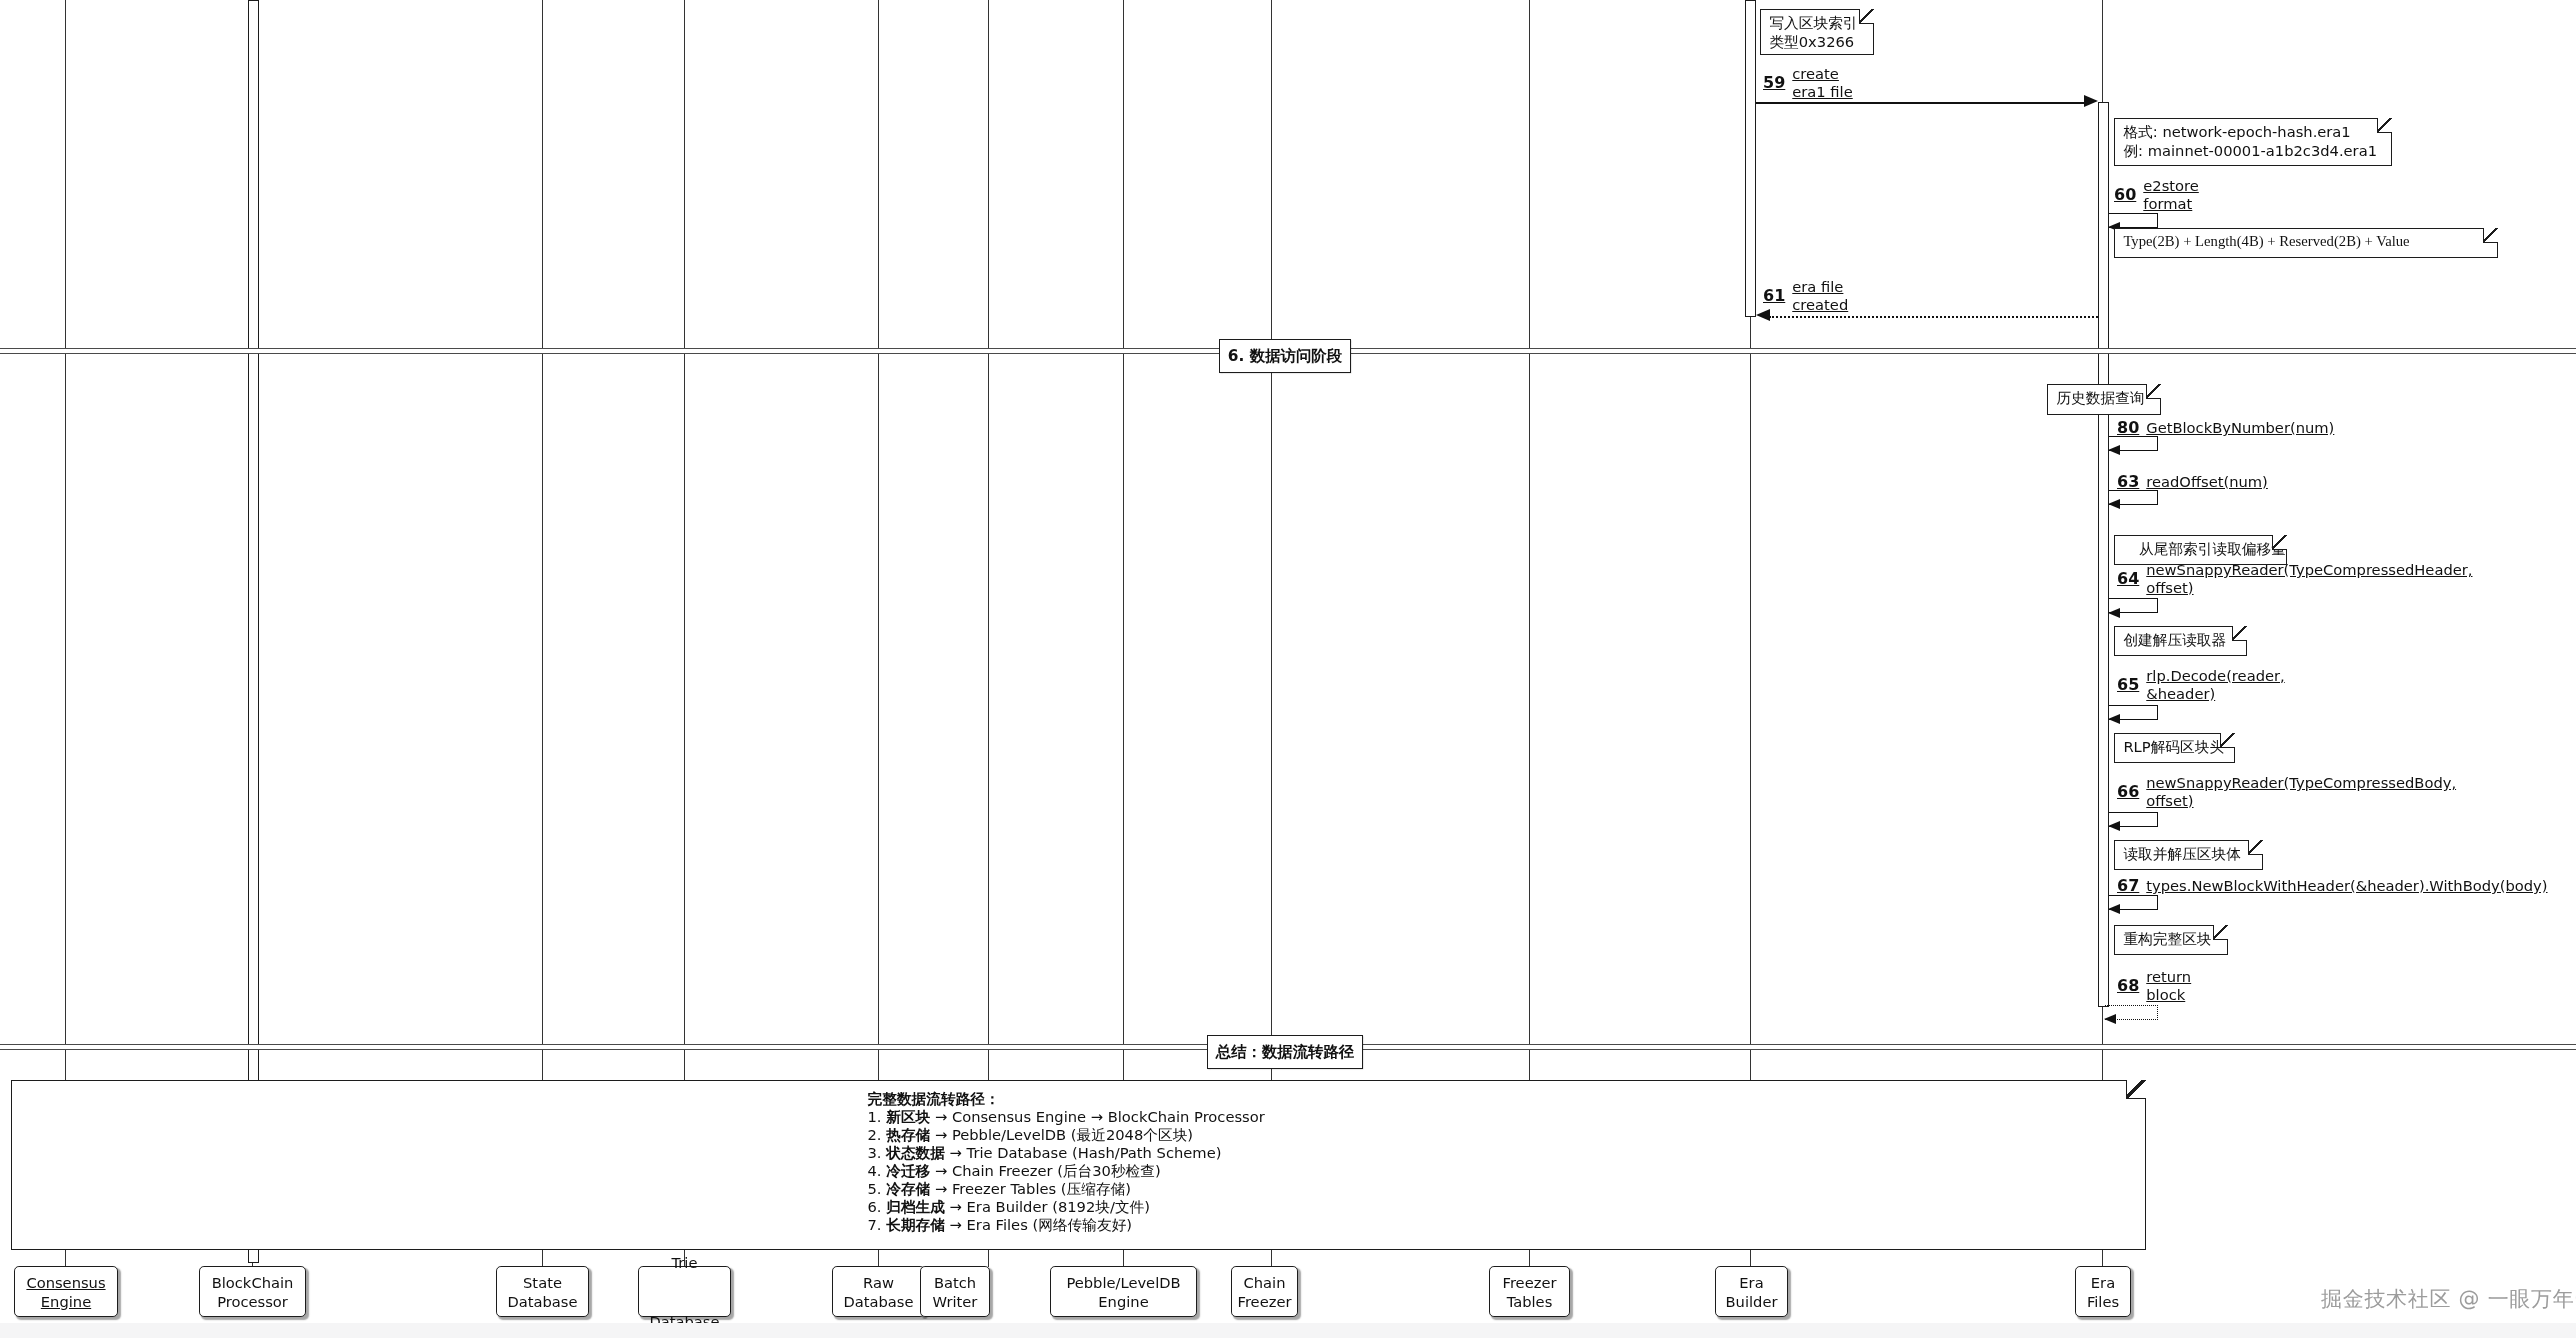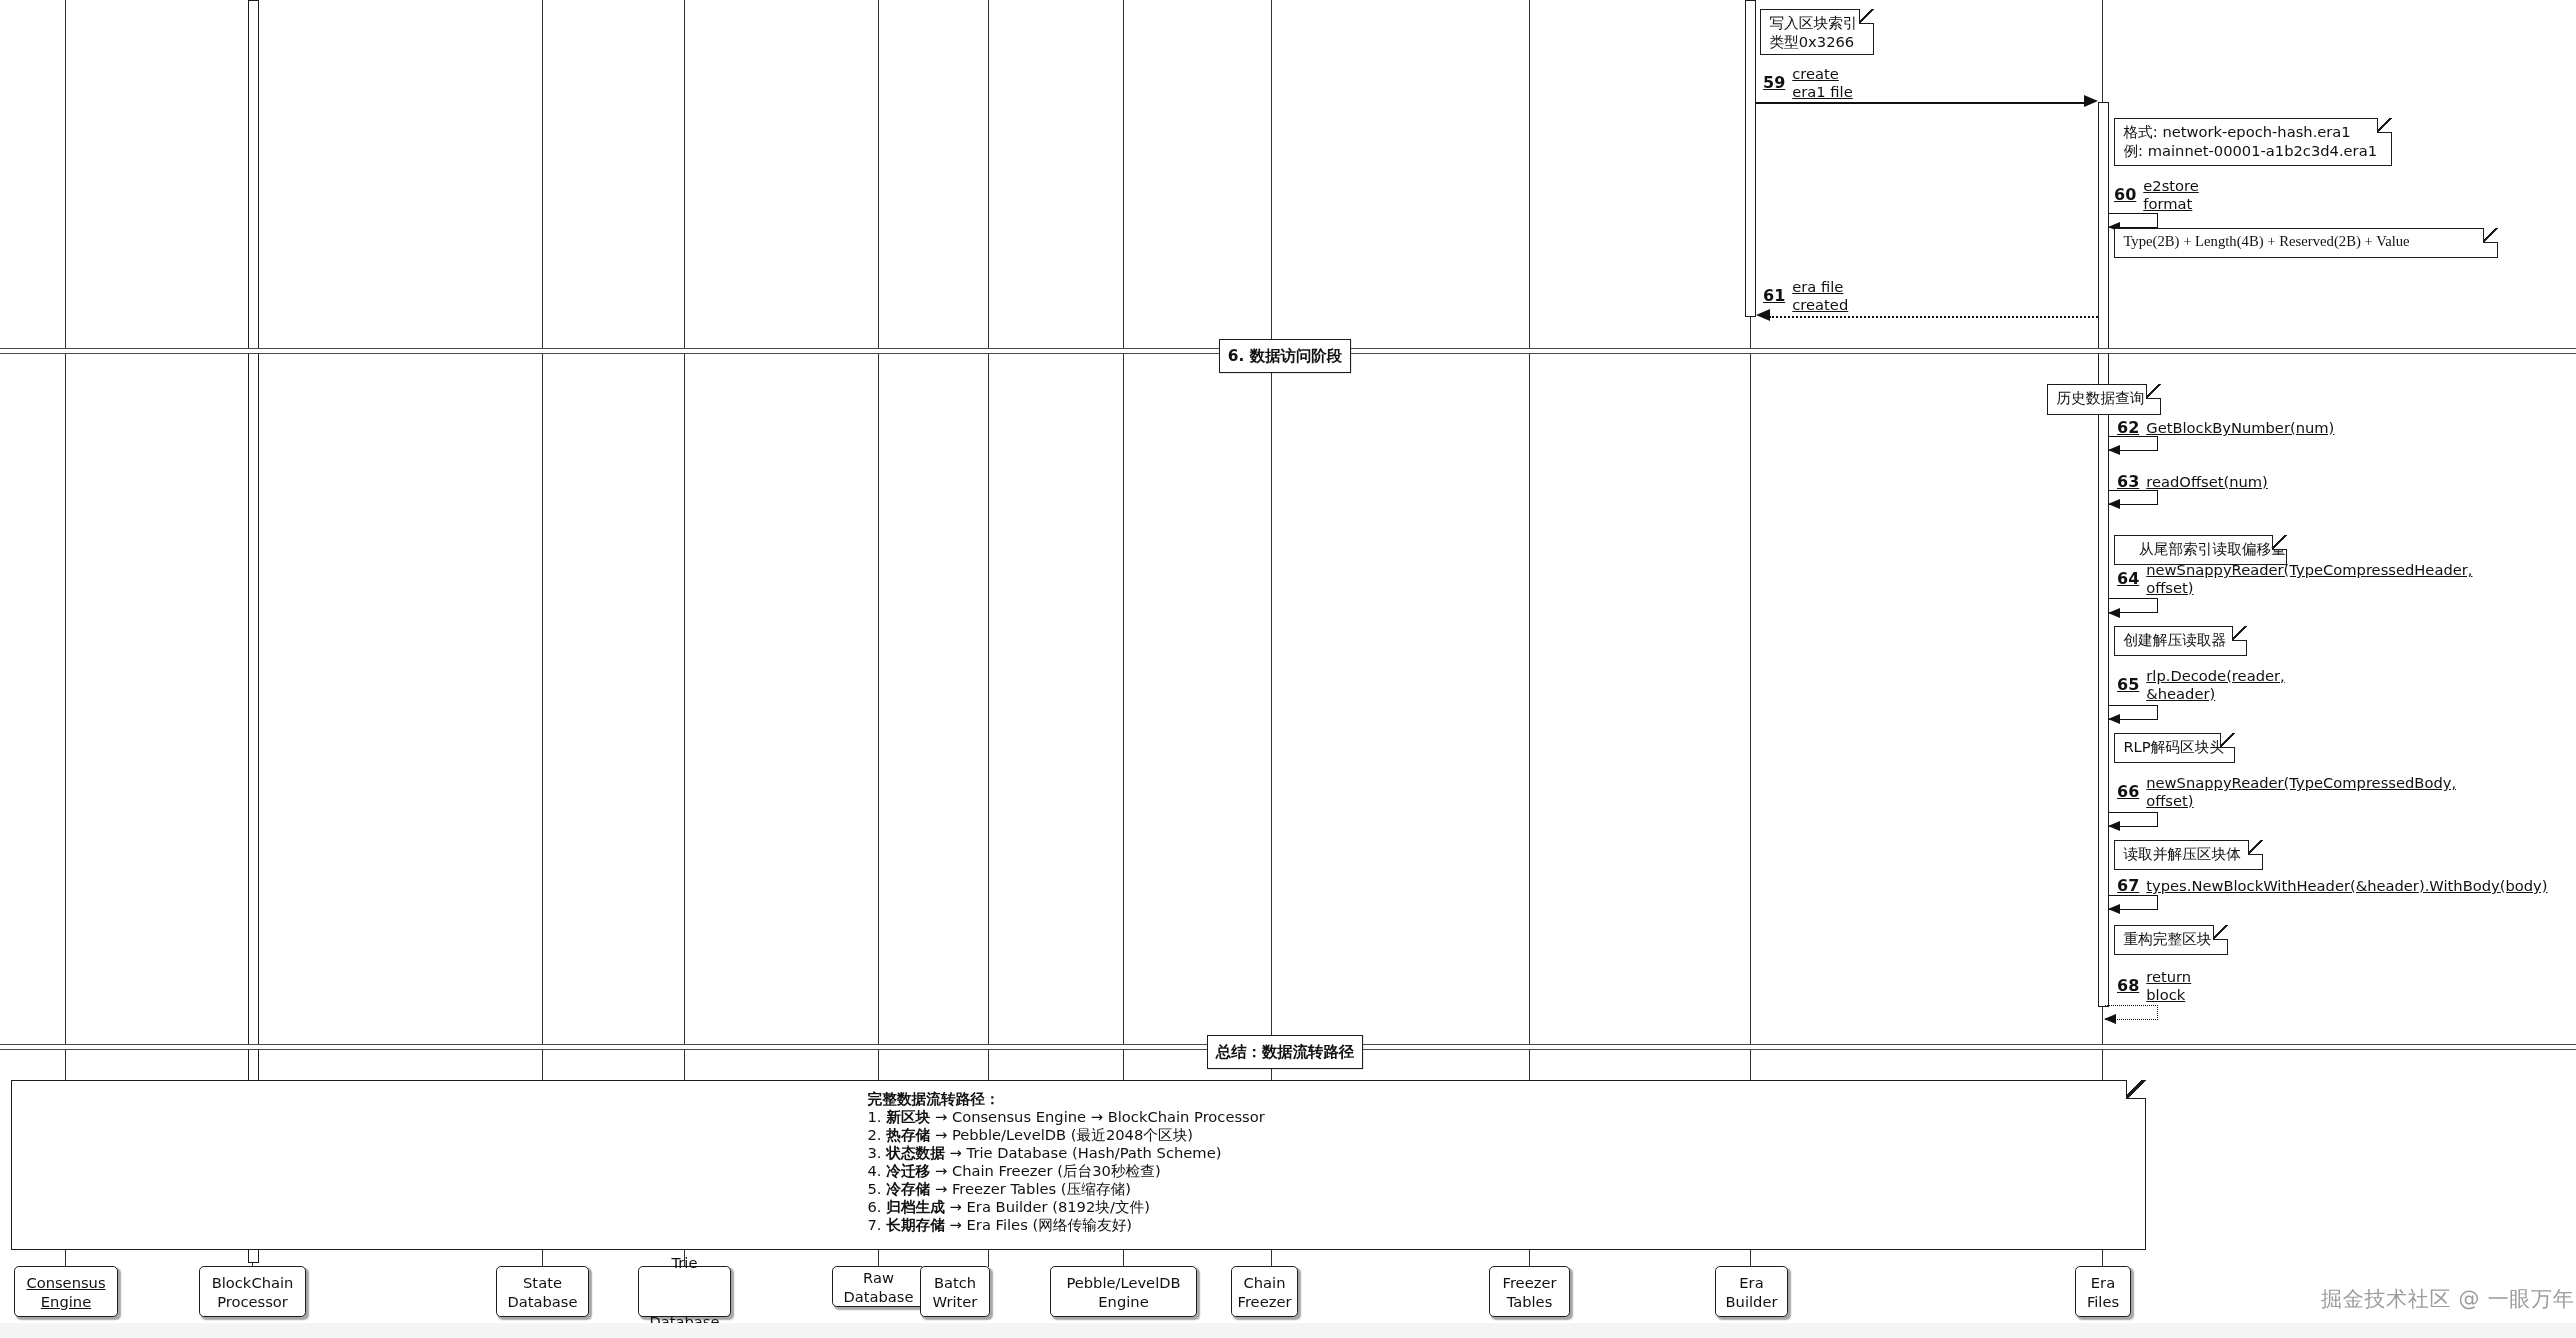--- a/index.html
+++ b/index.html
@@ -72,21 +72,21 @@
       </div>
       <div class="bracket" style="left: 2109px; top: 213px; width: 49px; height: 15.4px;"></div>
       <div class="arrow-head left small" style="left: 2108px; top: 222px;"></div>
       <div class="msg-label" style="left: 1763px; top: 278px;">
         <b>61</b>
         <span>era file<br>created</span>
       </div>
       <div class="hline dotted" style="left: 1769px; top: 316px; width: 329px;"></div>
       <div class="arrow-head left" style="left: 1756px; top: 309px;"></div>
       <div class="msg-label" style="left: 2117px; top: 419px;">
-        <b>62</b>
+        <b>80</b>
         <span>GetBlockByNumber(num)</span>
       </div>
       <div class="bracket" style="left: 2109px; top: 436px; width: 49px; height: 15.4px;"></div>
       <div class="arrow-head left small" style="left: 2108px; top: 445px;"></div>
       <div class="msg-label" style="left: 2117px; top: 473px;">
         <b>63</b>
         <span>readOffset(num)</span>
       </div>
       <div class="bracket" style="left: 2109px; top: 490px; width: 49px; height: 15.4px;"></div>
       <div class="arrow-head left small" style="left: 2108px; top: 499px;"></div>
@@ -184,21 +184,21 @@
         <div class="p-line">Processor</div>
       </div>
       <div class="participant" style="left: 496px; top: 1266px; width: 93px; height: 51px;">
         <div class="p-line">State</div>
         <div class="p-line">Database</div>
       </div>
       <div class="participant" style="left: 638px; top: 1266px; width: 93px; height: 51px; gap: 40px;">
         <div class="p-line">Trie</div>
         <div class="p-line">Database</div>
       </div>
-      <div class="participant" style="left: 832px; top: 1266px; width: 93px; height: 41px;">
+      <div class="participant" style="left: 832px; top: 1266px; width: 93px; height: 51px;">
         <div class="p-line">Raw</div>
         <div class="p-line">Database</div>
       </div>
       <div class="participant" style="left: 920px; top: 1266px; width: 70px; height: 51px;">
         <div class="p-line">Batch</div>
         <div class="p-line">Writer</div>
       </div>
       <div class="participant" style="left: 1050px; top: 1266px; width: 147px; height: 51px;">
         <div class="p-line">Pebble/LevelDB</div>
         <div class="p-line">Engine</div>

